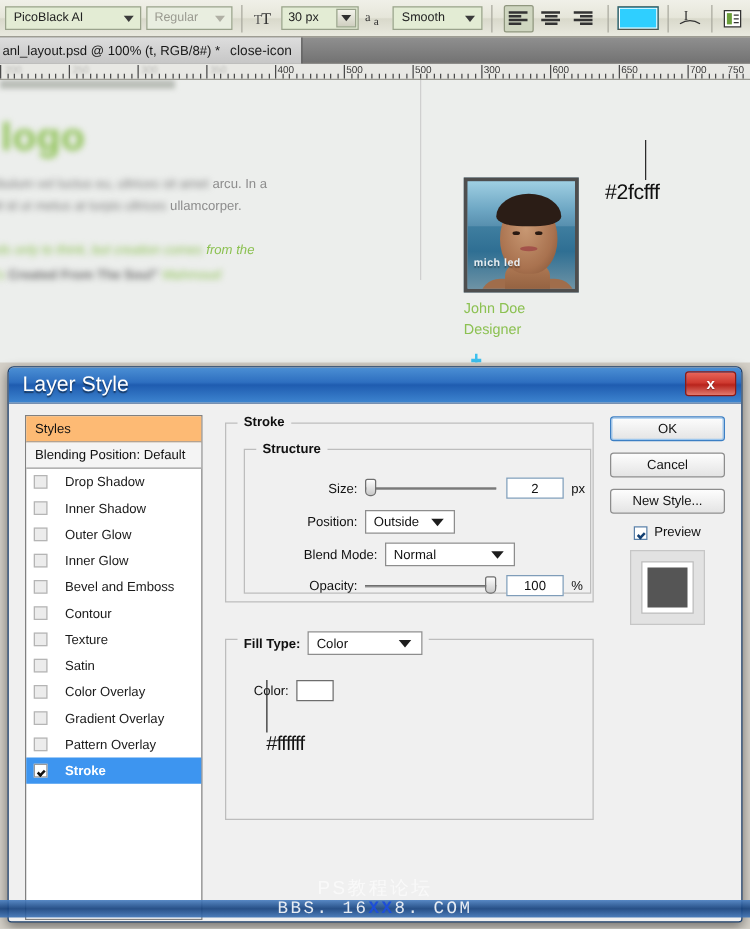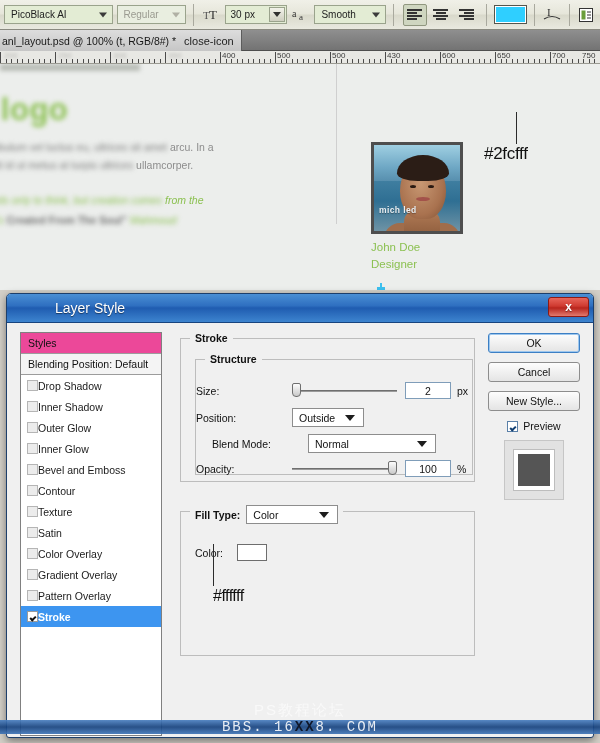--- a/index.html
+++ b/index.html
@@ -171,49 +171,49 @@
     border-radius: 5px 5px 3px 3px;
     box-shadow: 0 3px 9px rgba(0,0,0,.45);
   }
   .titlebar {
     height: 29px; border-radius: 4px 4px 0 0;
     background: linear-gradient(to bottom, #4b8fd4 0%, #2e6fc0 42%, #1f5cb0 50%, #3d84cf 100%);
     position: relative; display: flex; align-items: center;
     padding-left: 11px;
     border-bottom: 1px solid #17447f;
   }
-  .titlebar .t { color: #fff; font-size: 14px; text-shadow: 0 1px 1px rgba(0,0,0,.5); margin-left: 37px; }
+  .titlebar .t { color: #fff; font-size: 17px; text-shadow: 0 1px 1px rgba(0,0,0,.5); }
   .closebtn {
     position: absolute; right: 4px; top: 3px; width: 41px; height: 20px;
     background: linear-gradient(to bottom,#e8655a 0%,#cf3a30 45%,#b8241c 55%,#e27a6e 100%);
     border: 1px solid #8e1a14; border-radius: 3px;
     color: #fff; font-size: 12px; font-weight: bold;
     display: flex; align-items: center; justify-content: center;
     text-shadow: 0 1px 1px rgba(0,0,0,.4);
   }
   .dlg-body { position: relative; padding: 9px; height: calc(100% - 29px); }
 
   
   .styles-list {
     position: absolute; left: 13px; top: 9px; width: 142px; height: 404px;
     background: #fff; border: 1px solid #808080;
   }
   .sl-head {
     height: 21px; display:flex; align-items:center; padding-left: 7px;
     font-size: 10.5px; color: #111; border-bottom: 1px solid #9c9c9c;
-    background: #ec4899;
+    background: #fdba74;
     text-align: center;
   }
   .sl-sub {
     height: 21px; display:flex; align-items:center; padding-left: 7px;
     font-size: 10.5px; color: #111; border-bottom: 1px solid #9c9c9c;
     background: #f4f4f4;
   }
   .sl-item {
-    height: 21px; display:flex; align-items:center; gap: 0;
+    height: 21px; display:flex; align-items:center; gap: 14px;
     padding-left: 6px; font-size: 10.5px; color: #1a1a1a;
   }
   .sl-item.indent { }
   .sl-item.sel { background: #3d95f0; color: #fff; font-weight: bold; }
   .cbx {
     width: 11px; height: 11px; border: 1px solid #9a9a9a; background: #fff;
     display:inline-block; position: relative; flex: none;
   }
   .cbx.gray { background: #ececec; border-color:#b5b5b5; }
   .cbx.checked::after {
@@ -256,21 +256,21 @@
   }
   .group > .legend {
     position: absolute; top: -7px; left: 9px; background: #f0f0f0;
     padding: 0 5px; font-size: 10.5px; font-weight: bold; color: #111;
   }
   .g-stroke { left: 5px; top: 6px; width: 295px; height: 144px; }
   .g-structure { left: 14px; top: 20px; width: 278px; height: 116px; }
   .g-fill { left: 5px; top: 163px; width: 295px; height: 145px; margin-top: 16px; }
 
   .row { position: absolute; display: flex; align-items: center; font-size: 10.5px; color: #111; }
-  .rlabel { text-align: left; }
+  .rlabel { text-align: right; }
 
   .slider-track {
     position: relative; height: 2px; background: #9a9a9a; border-top: 1px solid #6f6f6f;
   }
   .slider-thumb {
     position: absolute; top: -7px; width: 9px; height: 14px;
     background: linear-gradient(to bottom,#fdfdfd,#c9c9c9);
     border: 1px solid #6f6f6f; border-radius: 2px 2px 4px 4px;
   }
   .numfield {
@@ -306,21 +306,21 @@
   }
   .wm-cn {
     position: absolute; left: 0; top: 1px; width: 600px; text-align: center;
     font-size: 15px; color: rgba(255,255,255,.62); letter-spacing: 2px;
   }
   .wm-en {
     position: absolute; left: 0; top: 19px; width: 600px; text-align: center;
     font-size: 14px; color: rgba(255,255,255,.88); letter-spacing: 2px;
     font-family: "Liberation Mono", monospace;
   }
-  .wm-en .xx { color: #0f172a; font-weight: bold; }
+  .wm-en .xx { color: #1d4ed8; font-weight: bold; }
 </style>
 </head>
 <body>
 
 <div id="app">
 
   <div class="toolbar">
 
     <div class="combo combo-font">
       <span class="cval">PicoBlack AI</span>
@@ -423,21 +423,21 @@
   </div>
 
   <div class="ruler">
     <div class="num blur" style="left:2px">200</div>
     <div class="num blur" style="left:56px">250</div>
     <div class="num blur" style="left:111px">300</div>
     <div class="num blur" style="left:166px">350</div>
     <div class="num" style="left:220px">400</div>
     <div class="num" style="left:275px">500</div>
     <div class="num" style="left:330px">500</div>
-    <div class="num" style="left:385px">430</div>
+    <div class="num" style="left:385px">300</div>
     <div class="num" style="left:440px">600</div>
     <div class="num" style="left:495px">650</div>
     <div class="num" style="left:550px">700</div>
     <div class="num" style="left:580px">750</div>
     <div class="tick" style="left:0.0px;height:11px"></div>
       <div class="tick" style="left:5.5px;height:4px"></div>
       <div class="tick" style="left:11.0px;height:4px"></div>
       <div class="tick" style="left:16.5px;height:4px"></div>
       <div class="tick" style="left:22.0px;height:4px"></div>
       <div class="tick" style="left:27.5px;height:4px"></div>
@@ -683,21 +683,21 @@
             <div class="row" style="left:0; top:48px; width:100%">
               <span class="rlabel" style="width:90px">Position:</span>
               <span class="selbox" style="width:72px; margin-left:6px">
                 <span>Outside</span>
                 <span class="arrow"></span>
               </span>
             </div>
 
             <div class="row" style="left:16px; top:74px; width:100%">
               <span class="rlabel" style="width:90px">Blend Mode:</span>
-              <span class="selbox" style="width:128px; margin-left:6px">
+              <span class="selbox" style="width:104px; margin-left:6px">
                 <span>Normal</span>
                 <span class="arrow"></span>
               </span>
             </div>
 
             <div class="row" style="left:0; top:100px; width:100%">
               <span class="rlabel" style="width:90px">Opacity:</span>
               <span style="width:105px; margin-left:6px; position:relative">
                 <span class="slider-track" style="display:block"></span>
                 <span class="slider-thumb" style="left:96px"></span>

